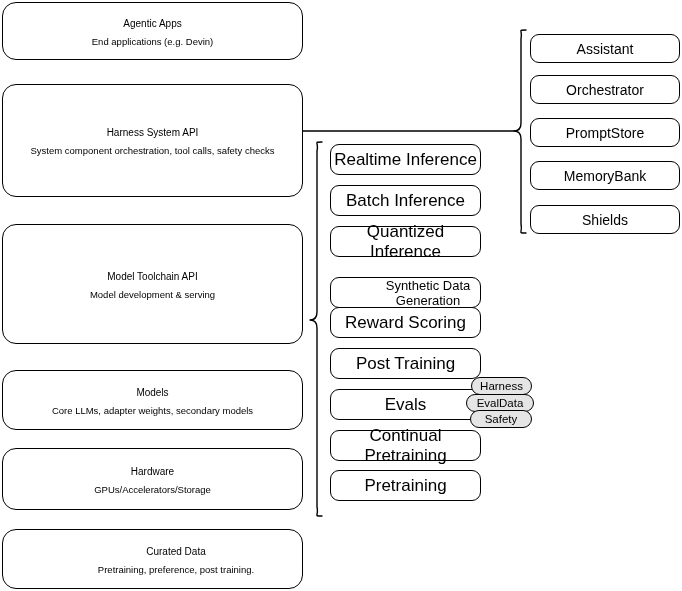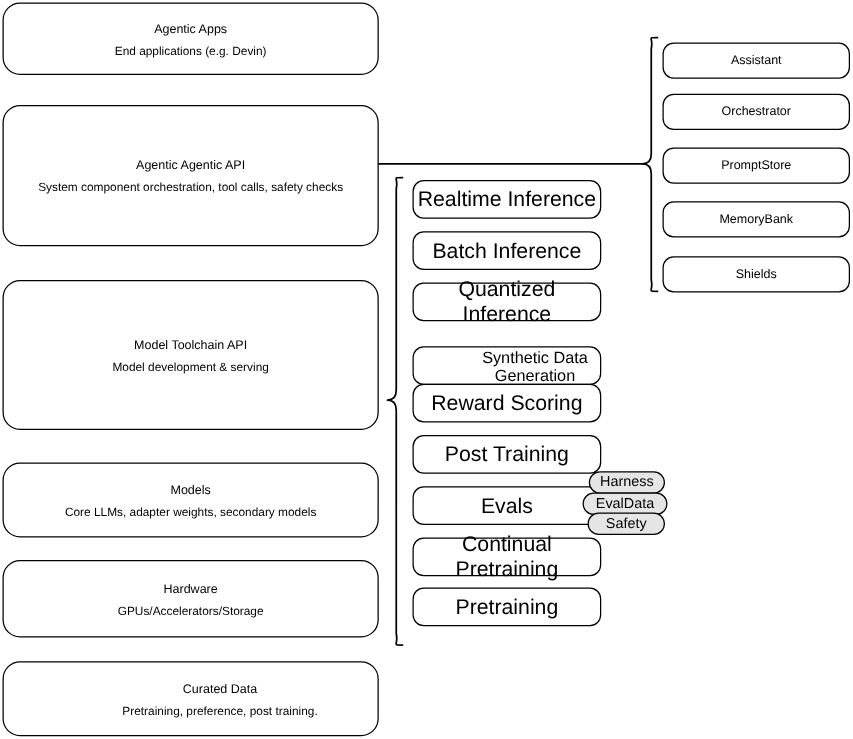--- a/index.html
+++ b/index.html
@@ -60,21 +60,21 @@
     border-radius: 9px;
     font-size: 17px;
   }
 
   
   .comp {
     left: 530px;
     width: 150px;
     height: 29px;
     border-radius: 9px;
-    font-size: 10px;
+    font-size: 14px;
   }
 
   
   .pill {
     position: absolute;
     box-sizing: border-box;
     background: #e5e5e5;
     border: 1.4px solid #000000;
     border-radius: 999px;
     height: 18px;
@@ -104,21 +104,21 @@
 <body>
 
 <div id="canvas">
 
   <div class="box layer" style="top:2px;height:58px;">
     <div class="title">Agentic Apps</div>
     <div class="subtitle">End applications (e.g. Devin)</div>
   </div>
 
   <div class="box layer" style="top:84px;height:113px;">
-    <div class="title">Agentic Agentic API</div>
+    <div class="title">Harness System API</div>
     <div class="subtitle">System component orchestration, tool calls, safety checks</div>
   </div>
 
   <div class="box layer" style="top:224px;height:120px;">
     <div class="title">Model Toolchain API</div>
     <div class="subtitle">Model development &amp; serving</div>
   </div>
 
   <div class="box layer" style="top:370px;height:60px;">
     <div class="title">Models</div>

